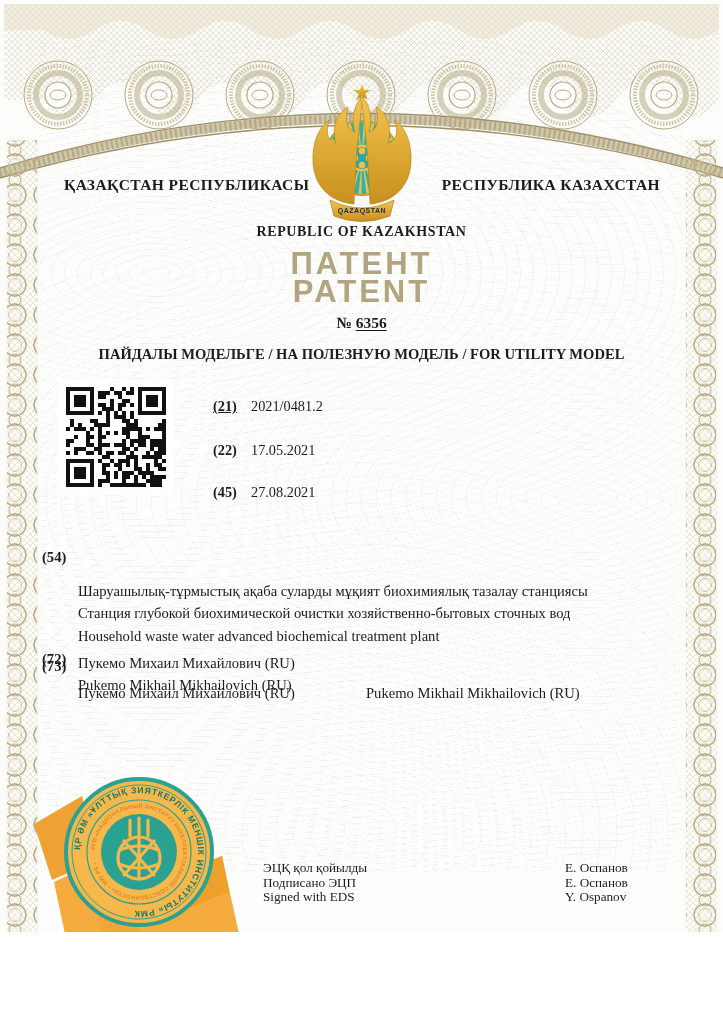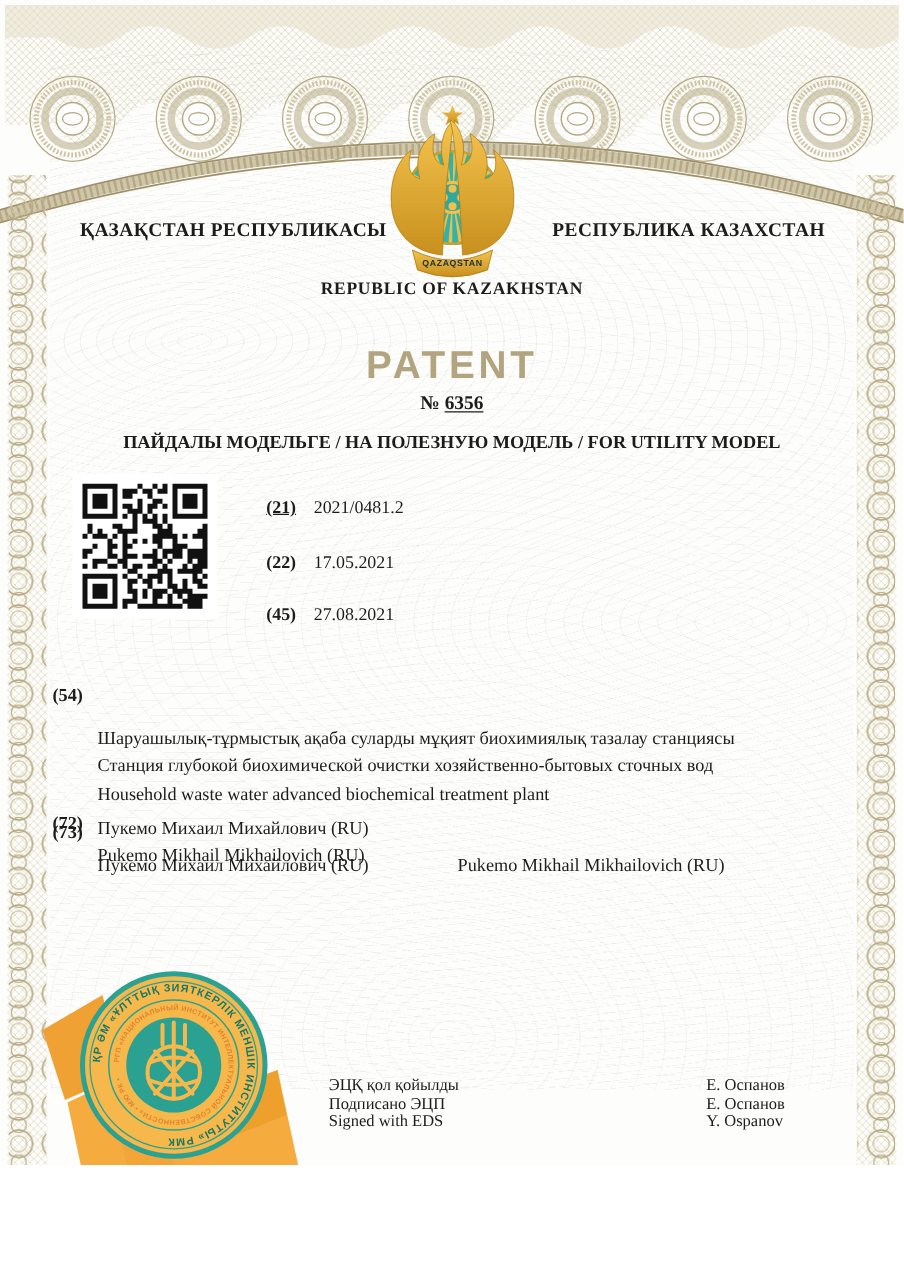--- a/index.html
+++ b/index.html
@@ -219,20 +219,21 @@
     </g>
 
     <path d="M28,118 Q60,134 92,118 L88,134 Q60,145 32,134 Z" fill="url(#gold)" stroke="#b07d12" stroke-width="0.7"></path>
     <text x="60" y="131" text-anchor="middle" font-family="Liberation Sans, sans-serif" font-size="7" font-weight="bold" fill="#203040" letter-spacing="0.5">QAZAQSTAN</text>
   </svg>
 
   <div class="abs hdr" style="left:64px;top:176px;">ҚАЗАҚСТАН РЕСПУБЛИКАСЫ</div>
   <div class="abs hdr" style="right:63px;top:176px;">РЕСПУБЛИКА КАЗАХСТАН</div>
   <div class="abs hdr-en" style="left:0;top:224px;">REPUBLIC OF KAZAKHSTAN</div>
 
+  <div class="abs patent-word" style="left:0;top:250px;">ПАТЕНТ</div>
   <div class="abs patent-word" style="left:0;top:278px;">PATENT</div>
 
   <div class="abs pat-num" style="left:0;top:314px;">
     <span>№</span>
     <u>6356</u>
   </div>
 
   <div class="abs subtitle" style="left:0;top:346px;">ПАЙДАЛЫ МОДЕЛЬГЕ / НА ПОЛЕЗНУЮ МОДЕЛЬ / FOR UTILITY MODEL</div>
 
   <div class="qr-card">

